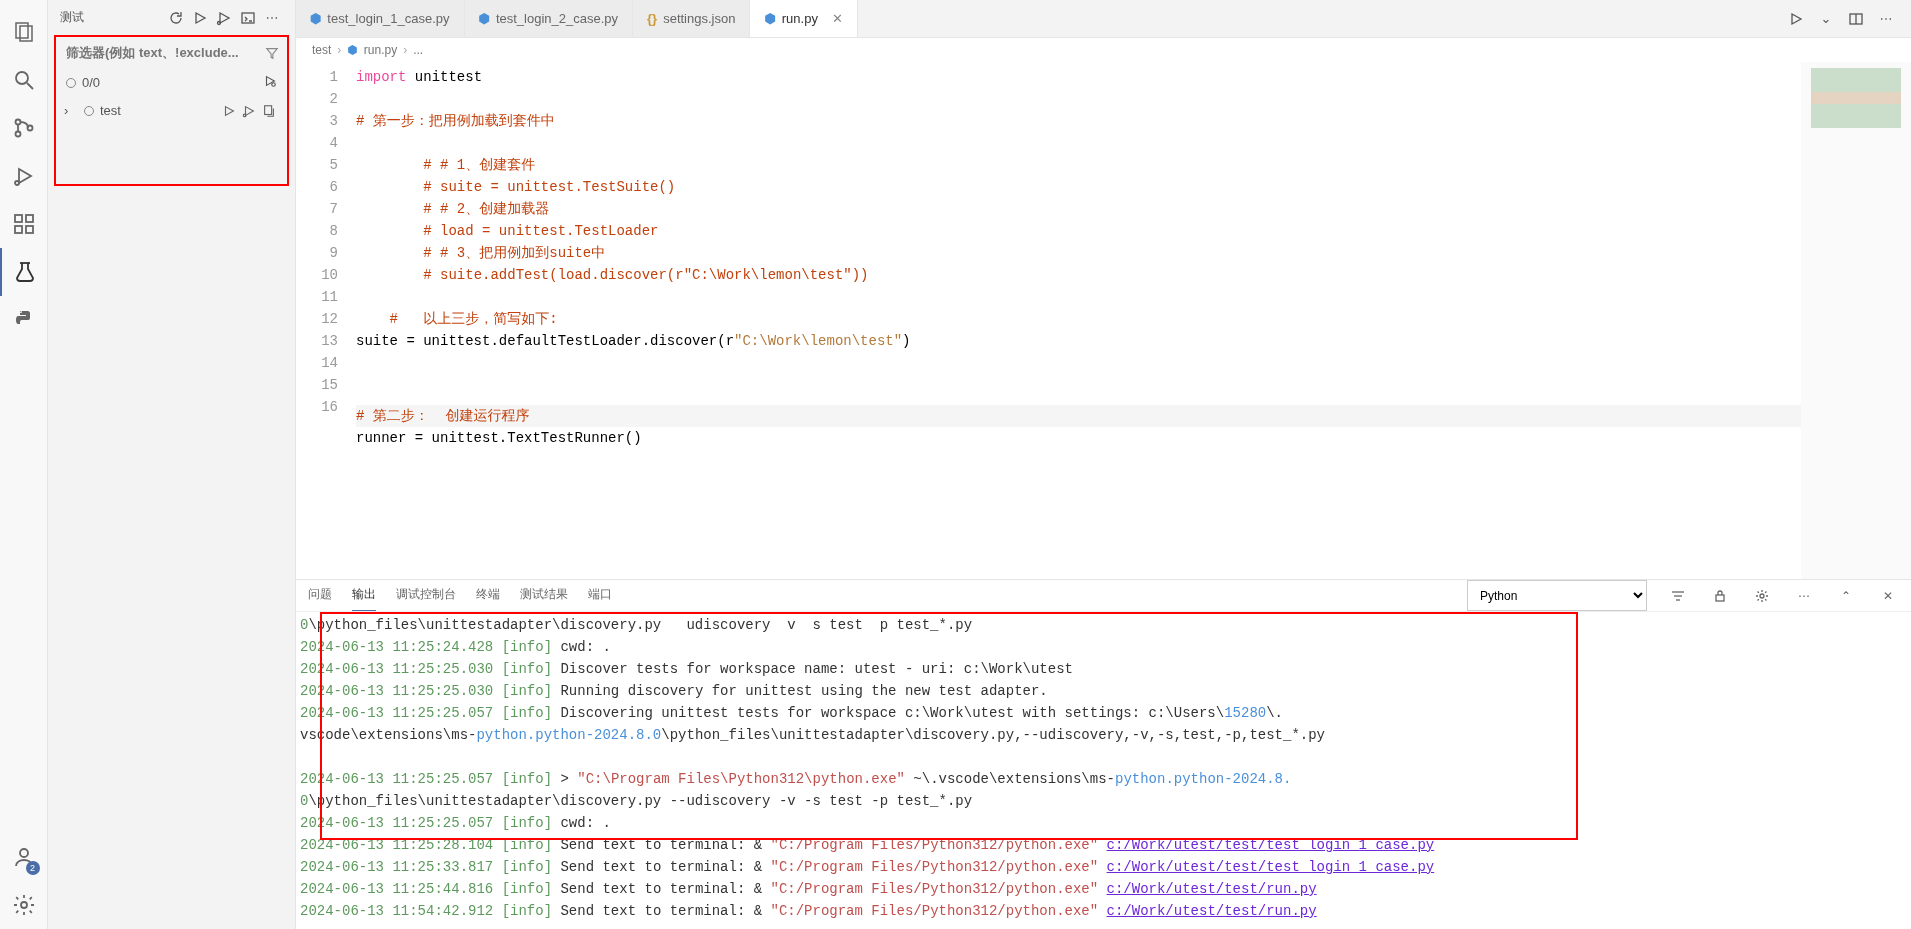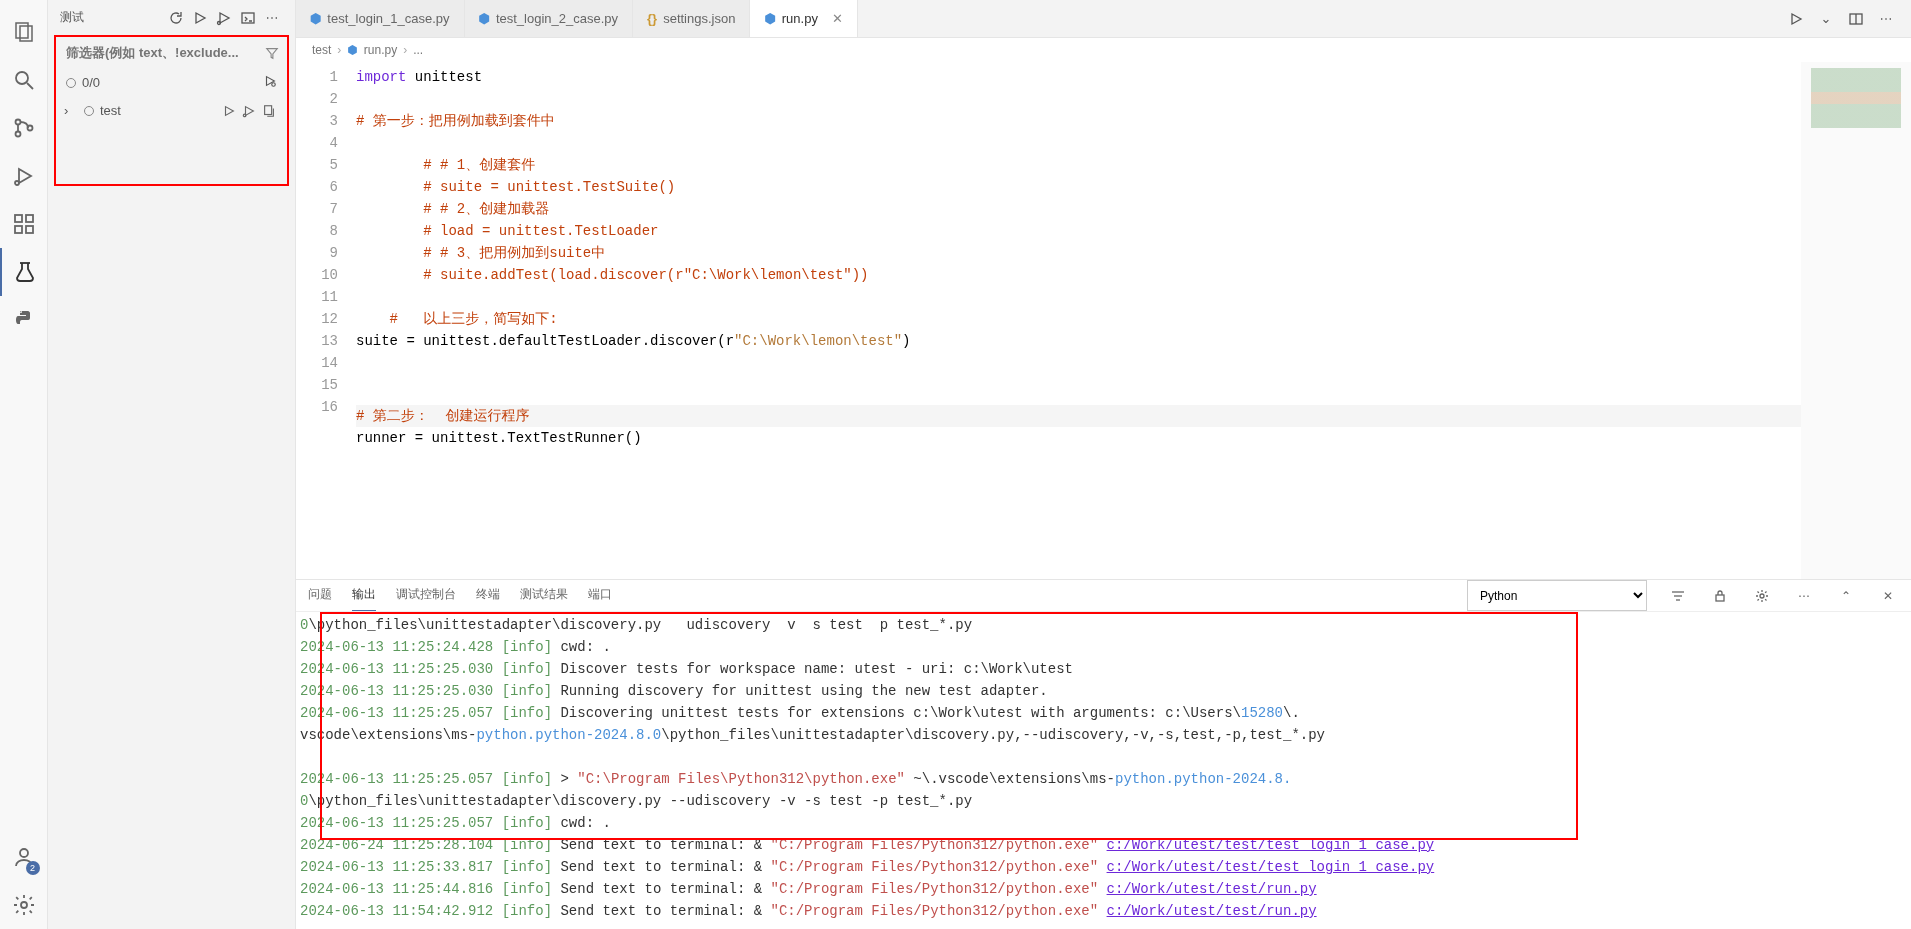--- a/index.html
+++ b/index.html
@@ -111,21 +111,21 @@
 }
 .gutter {
   width: 60px; text-align: right; padding-right: 18px; color: #999;
   font-family: Consolas, "Courier New", monospace; font-size: 14px; line-height: 22px;
   padding-top: 4px;
 }
 .code {
   flex: 1; font-family: Consolas, "Courier New", monospace; font-size: 14px; line-height: 22px;
   padding-top: 4px; white-space: pre; overflow: hidden;
 }
-.kw { color: #6d28d9; }
+.kw { color: #ec4899; }
 .com { color: #c2410c; }
 .str { color: #b37a3a; }
 .fn { color: #000; }
 .current-line { background: #f5f5f5; margin-top: 31px; }
 .minimap {
   width: 110px; background: #fafafa; position: relative;
   display: flex; align-items: flex-start; justify-content: center; padding-top: 6px;
 }
 .minimap .mm {
   width: 90px; height: 60px;
@@ -411,25 +411,25 @@
       <span class="pact">⋯</span>
       <span class="pact">⌃</span>
       <span class="pact">✕</span>
     </div>
     <div class="output" id="output">
       <div class="red-box"></div>
     <div class="line"><span class="out-num">0</span><span>\python_files\unittestadapter\discovery.py   udiscovery  v  s test  p test_*.py</span></div>
         <div class="line"><span class="out-ts">2024-06-13 11:25:24.428</span><span> </span><span class="out-info">[info]</span><span> cwd: .</span></div>
         <div class="line"><span class="out-ts">2024-06-13 11:25:25.030</span><span> </span><span class="out-info">[info]</span><span> Discover tests for workspace name: utest - uri: c:\Work\utest</span></div>
         <div class="line"><span class="out-ts">2024-06-13 11:25:25.030</span><span> </span><span class="out-info">[info]</span><span> Running discovery for unittest using the new test adapter.</span></div>
-        <div class="line"><span class="out-ts">2024-06-13 11:25:25.057</span><span> </span><span class="out-info">[info]</span><span> Discovering unittest tests for extensions c:\Work\utest with arguments: c:\Users\</span><span class="out-path">15280</span><span>\.</span></div>
+        <div class="line"><span class="out-ts">2024-06-13 11:25:25.057</span><span> </span><span class="out-info">[info]</span><span> Discovering unittest tests for workspace c:\Work\utest with settings: c:\Users\</span><span class="out-path">15280</span><span>\.</span></div>
         <div class="line"><span>vscode\extensions\ms-</span><span class="out-path">python.python-2024.8.0</span><span>\python_files\unittestadapter\discovery.py,--udiscovery,-v,-s,test,-p,test_*.py</span></div>
         <div class="line">&nbsp;</div>
         <div class="line"><span class="out-ts">2024-06-13 11:25:25.057</span><span> </span><span class="out-info">[info]</span><span> &gt; </span><span class="out-str">"C:\Program Files\Python312\python.exe"</span><span> ~\.vscode\extensions\ms-</span><span class="out-path">python.python-2024.8.</span></div>
         <div class="line"><span class="out-num">0</span><span>\python_files\unittestadapter\discovery.py --udiscovery -v -s test -p test_*.py</span></div>
         <div class="line"><span class="out-ts">2024-06-13 11:25:25.057</span><span> </span><span class="out-info">[info]</span><span> cwd: .</span></div>
-        <div class="line"><span class="out-ts">2024-06-24 11:25:28.104</span><span> </span><span class="out-info">[info]</span><span> Send text to terminal: &amp; </span><span class="out-str">"C:/Program Files/Python312/python.exe"</span><span> </span><span class="out-link">c:/Work/utest/test/test_login_1_case.py</span></div>
+        <div class="line"><span class="out-ts">2024-06-13 11:25:28.104</span><span> </span><span class="out-info">[info]</span><span> Send text to terminal: &amp; </span><span class="out-str">"C:/Program Files/Python312/python.exe"</span><span> </span><span class="out-link">c:/Work/utest/test/test_login_1_case.py</span></div>
         <div class="line"><span class="out-ts">2024-06-13 11:25:33.817</span><span> </span><span class="out-info">[info]</span><span> Send text to terminal: &amp; </span><span class="out-str">"C:/Program Files/Python312/python.exe"</span><span> </span><span class="out-link">c:/Work/utest/test/test_login_1_case.py</span></div>
         <div class="line"><span class="out-ts">2024-06-13 11:25:44.816</span><span> </span><span class="out-info">[info]</span><span> Send text to terminal: &amp; </span><span class="out-str">"C:/Program Files/Python312/python.exe"</span><span> </span><span class="out-link">c:/Work/utest/test/run.py</span></div>
         <div class="line"><span class="out-ts">2024-06-13 11:54:42.912</span><span> </span><span class="out-info">[info]</span><span> Send text to terminal: &amp; </span><span class="out-str">"C:/Program Files/Python312/python.exe"</span><span> </span><span class="out-link">c:/Work/utest/test/run.py</span></div>
       </div>
   </div>
 </div>
 
 </body></html>

